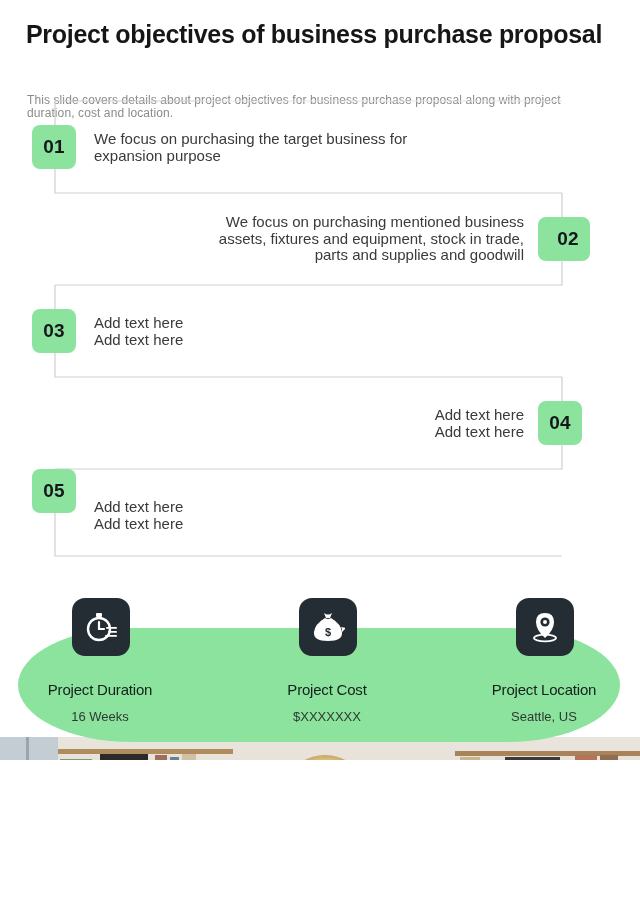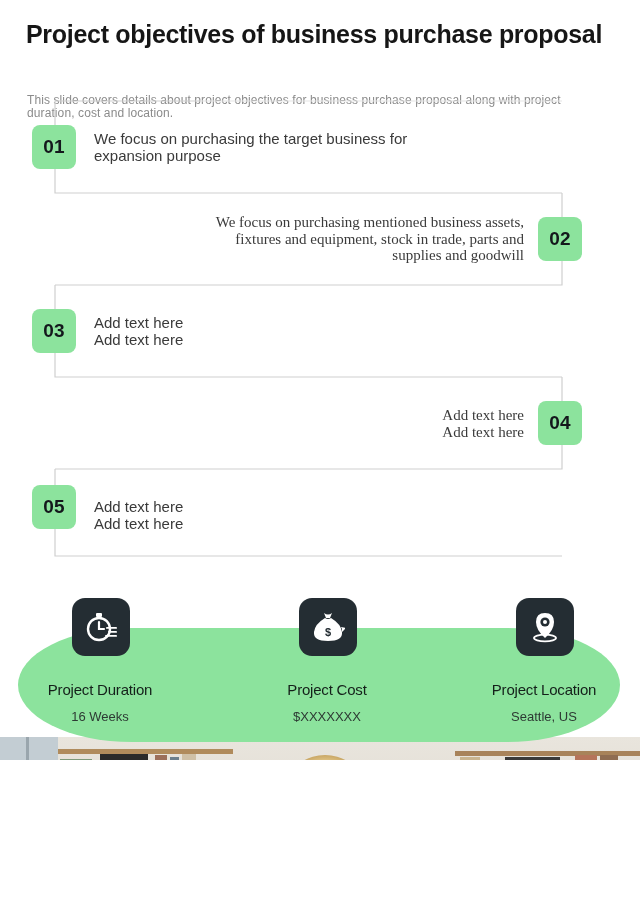--- a/index.html
+++ b/index.html
@@ -38,21 +38,21 @@
     border-radius:8px;
     display:flex;align-items:center;justify-content:center;
     font-size:19px;font-weight:bold;color:#14181c;
     letter-spacing:.3px;
   }
   .rowtext{
     position:absolute;
     font-size:15px;line-height:16.5px;color:#3a3a3a;
   }
   .rowtext.left{text-align:left;}
-  .rowtext.right{text-align:right;font-family:Liberation Serif, serif;}
+  .rowtext.right{text-align:right;}
 
   
   .photo{position:absolute;left:0;top:737px;width:640px;height:187px;overflow:hidden;}
   .photo svg{display:block;}
 
   
   .pill{
     position:absolute;left:18px;top:628px;
     width:602px;height:114px;
     background:#8ce39d;
@@ -103,38 +103,38 @@
       <path d="M 200 101 L 562 101" stroke="#e6e6e6"></path>
     </g>
   </svg>
 
   <div class="row">
     <div class="badge" style="left:32px;top:125px;">01</div>
     <div class="rowtext left" style="left:94px;top:131px;width:330px;">We focus on purchasing the target business for expansion purpose</div>
   </div>
 
   <div class="row">
-    <div class="badge" style="left:538px;top:217px;">02</div>
+    <div class="badge" style="left:538px;top:217px;padding-left:8px;">02</div>
     <div class="rowtext right" style="left:186px;top:214px;width:338px;">We focus on purchasing mentioned business assets, fixtures and equipment, stock in trade, parts and supplies and goodwill</div>
   </div>
 
   <div class="row">
     <div class="badge" style="left:32px;top:309px;">03</div>
     <div class="rowtext left" style="left:94px;top:315px;width:330px;white-space:pre-line;">Add text here
 Add text here</div>
   </div>
 
   <div class="row">
     <div class="badge" style="left:538px;top:401px;">04</div>
     <div class="rowtext right" style="left:186px;top:407px;width:338px;white-space:pre-line;">Add text here
 Add text here</div>
   </div>
 
   <div class="row">
-    <div class="badge" style="left:32px;top:485px;">05</div>
+    <div class="badge" style="left:32px;top:469px;">05</div>
     <div class="rowtext left" style="left:94px;top:499px;width:330px;white-space:pre-line;">Add text here
 Add text here</div>
   </div>
 
   <div class="photo">
     <svg width="640" height="187" viewBox="0 0 640 187" xmlns="http://www.w3.org/2000/svg">
       <defs>
         <linearGradient id="wall" x1="0" y1="0" x2="0" y2="1">
           <stop offset="0" stop-color="#e9e5dd"></stop>
           <stop offset="1" stop-color="#d6d0c6"></stop>

